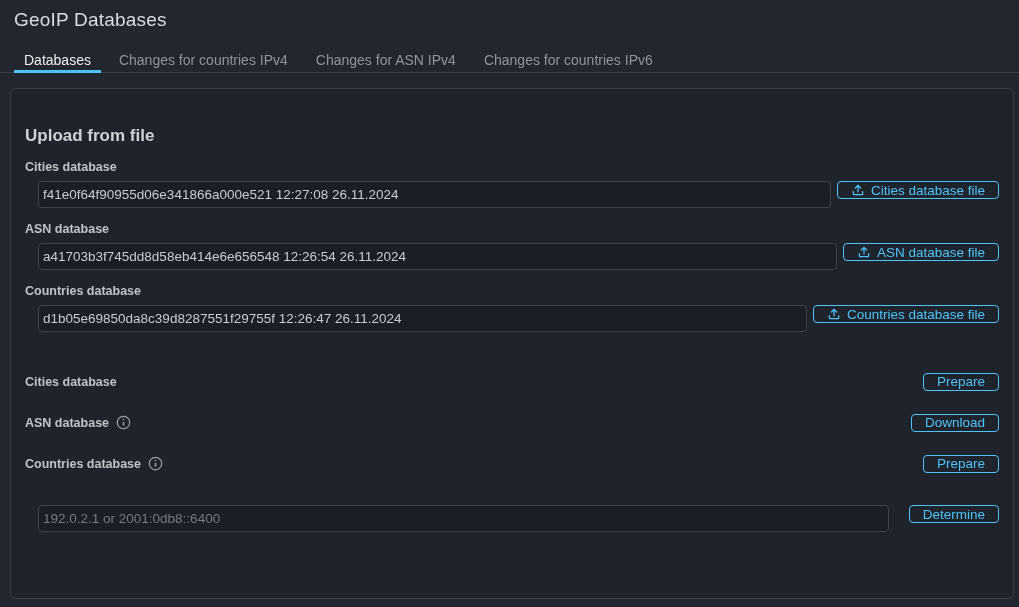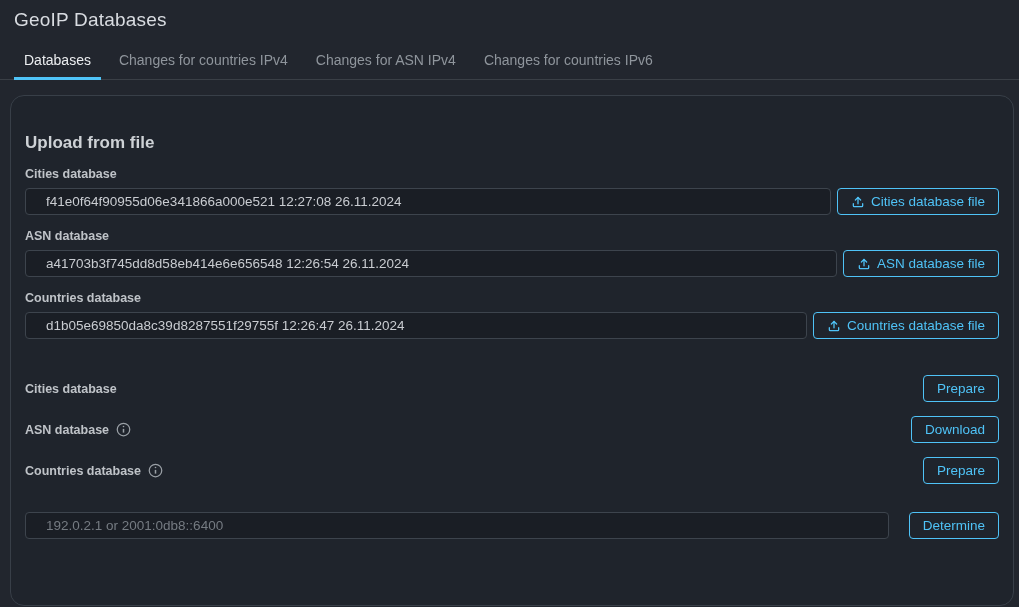--- a/index.html
+++ b/index.html
@@ -19,36 +19,36 @@
   .tabbar {
     display: flex;
     gap: 8px;
     margin-top: 15px;
     padding-left: 14px;
     border-bottom: 1px solid #3a3f46;
   }
   .tab {
     font-size: 14px;
     color: #8f959c;
-    padding: 6px 10px 9px 10px;
+    padding: 6px 10px 2px 10px;
     border-bottom: 3px solid transparent;
     margin-bottom: -1px;
     cursor: pointer;
     white-space: nowrap;
   }
   .tab.active {
     color: #eceef0;
     border-bottom-color: #4fc3f7;
   }
   .panel {
     margin: 15px 5px 0 10px;
     height: 511px;
     background: #1f242c;
     border: 1px solid #383f48;
-    border-radius: 14px;
+    border-radius: 6px;
     padding: 37px 14px 15px 14px;
   }
   .section-title {
     font-size: 17px;
     font-weight: 700;
     color: #ced2d6;
     margin-bottom: 14px;
   }
   .field-label {
     font-size: 12.5px;
@@ -63,26 +63,27 @@
   }
   .text-input {
     flex: 1;
     height: 27px;
     background: #1a1e25;
     border: 1px solid #3d444d;
     border-radius: 4px;
     color: #c9ccd1;
     font-family: "Liberation Sans", sans-serif;
     font-size: 13.5px;
-    padding: 0 20px;
+    padding: 0 4px;
     outline: none;
+    margin-left: 13px;
   }
   .text-input::placeholder { color: #757b82; }
   .btn {
-    height: 27px;
+    height: 18px;
     display: inline-flex;
     align-items: center;
     justify-content: center;
     gap: 6px;
     background: transparent;
     border: 1px solid #4fc3f7;
     border-radius: 4px;
     color: #4fc3f7;
     font-family: "Liberation Sans", sans-serif;
     font-size: 13.5px;

